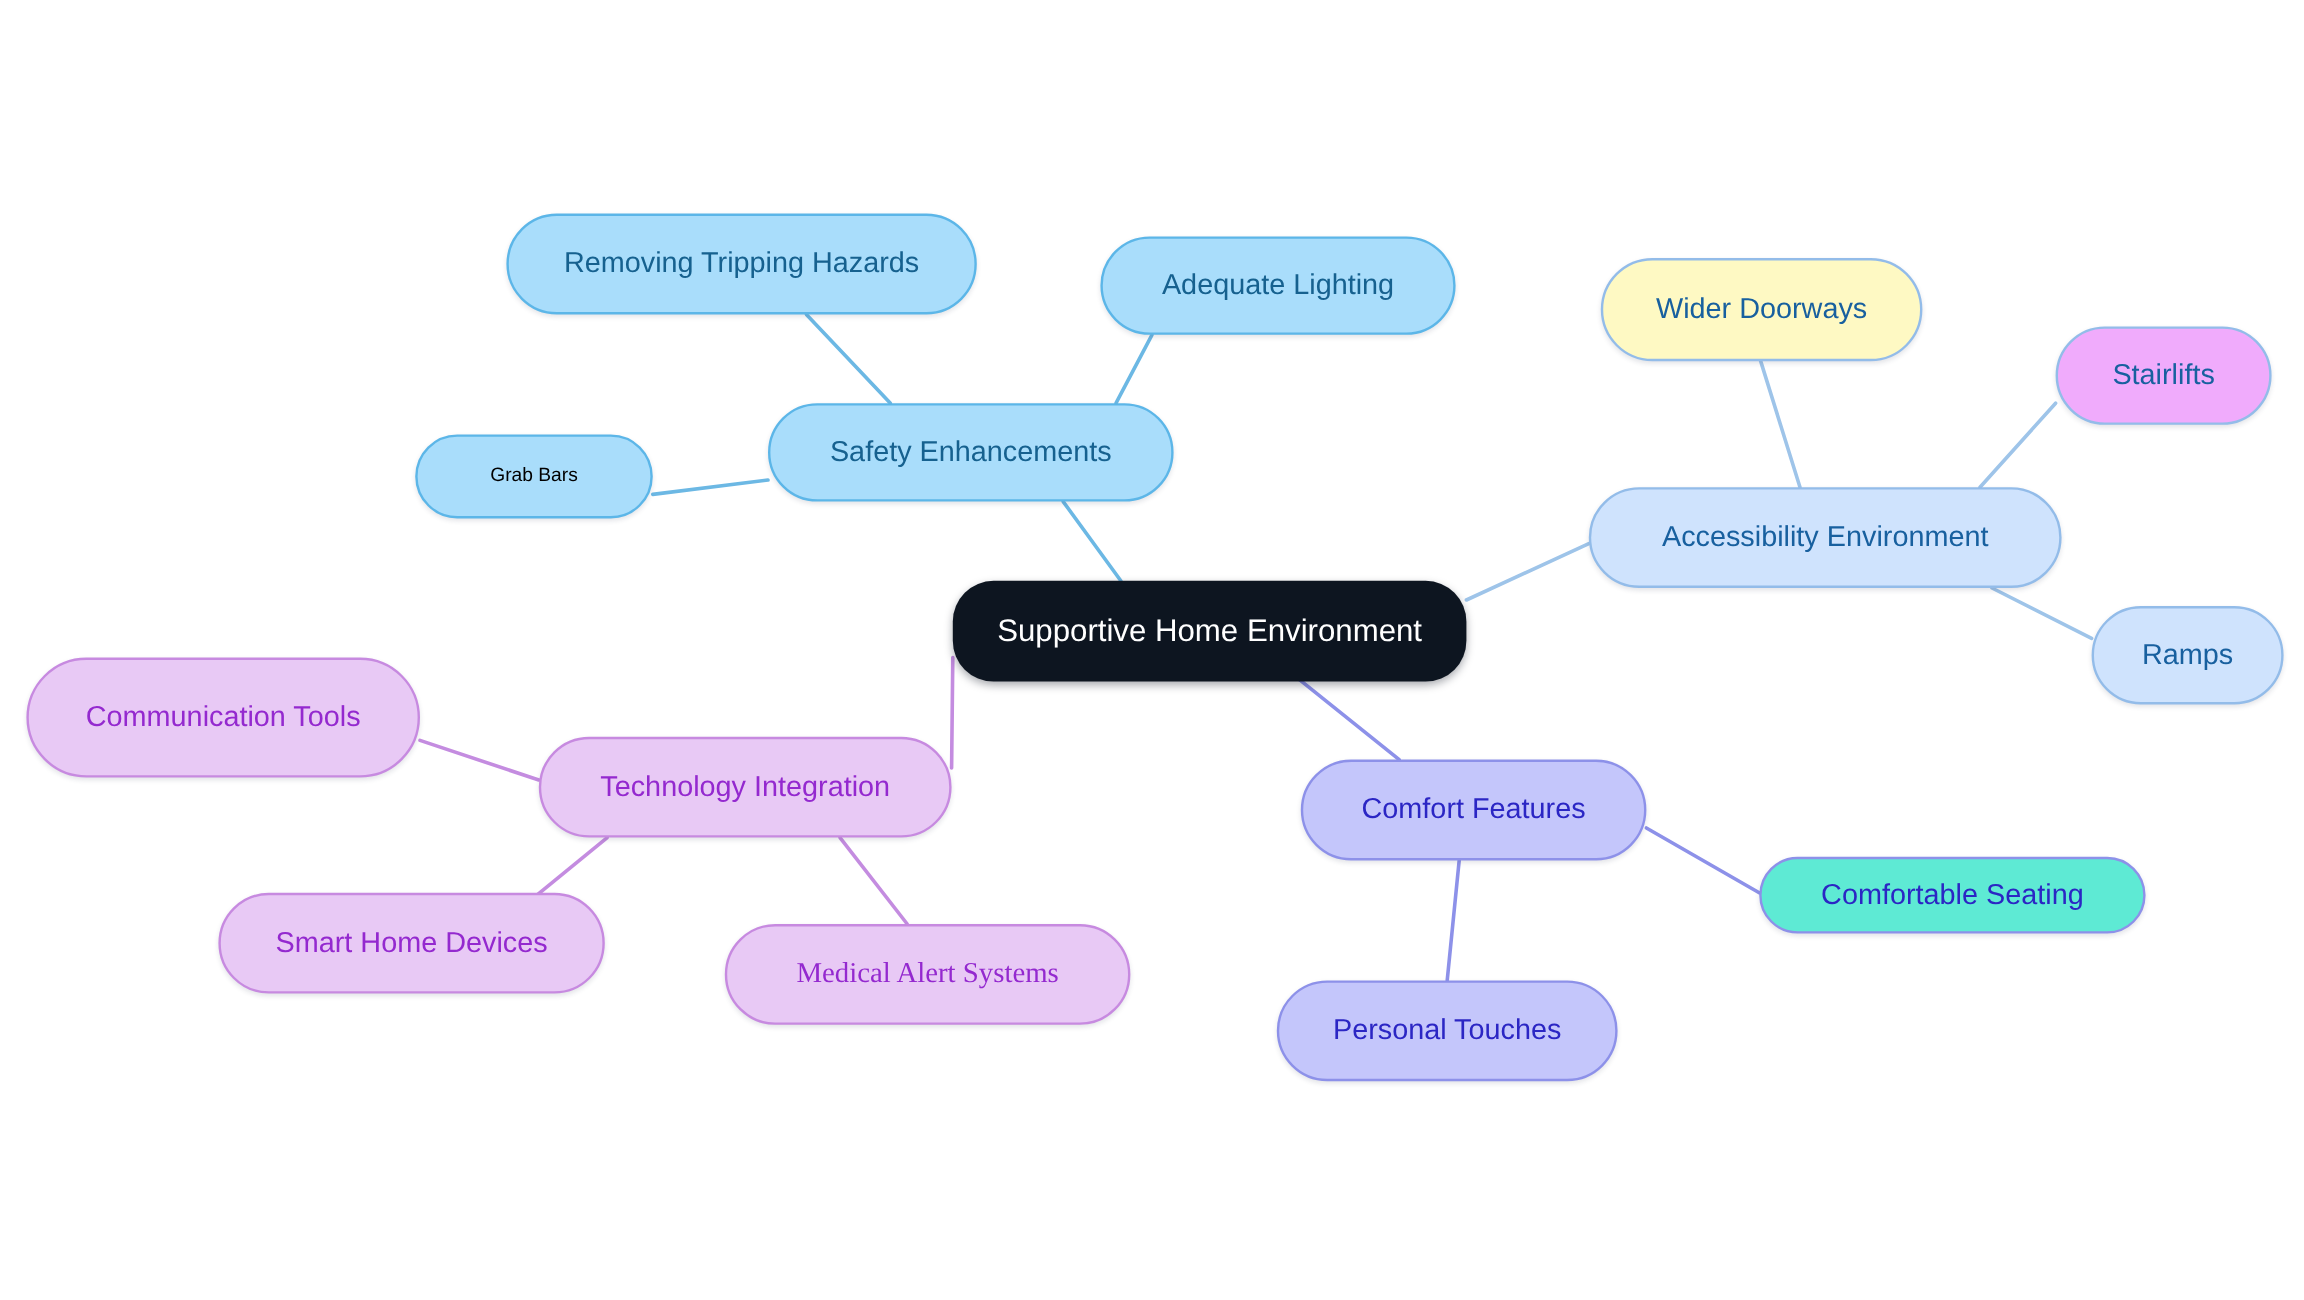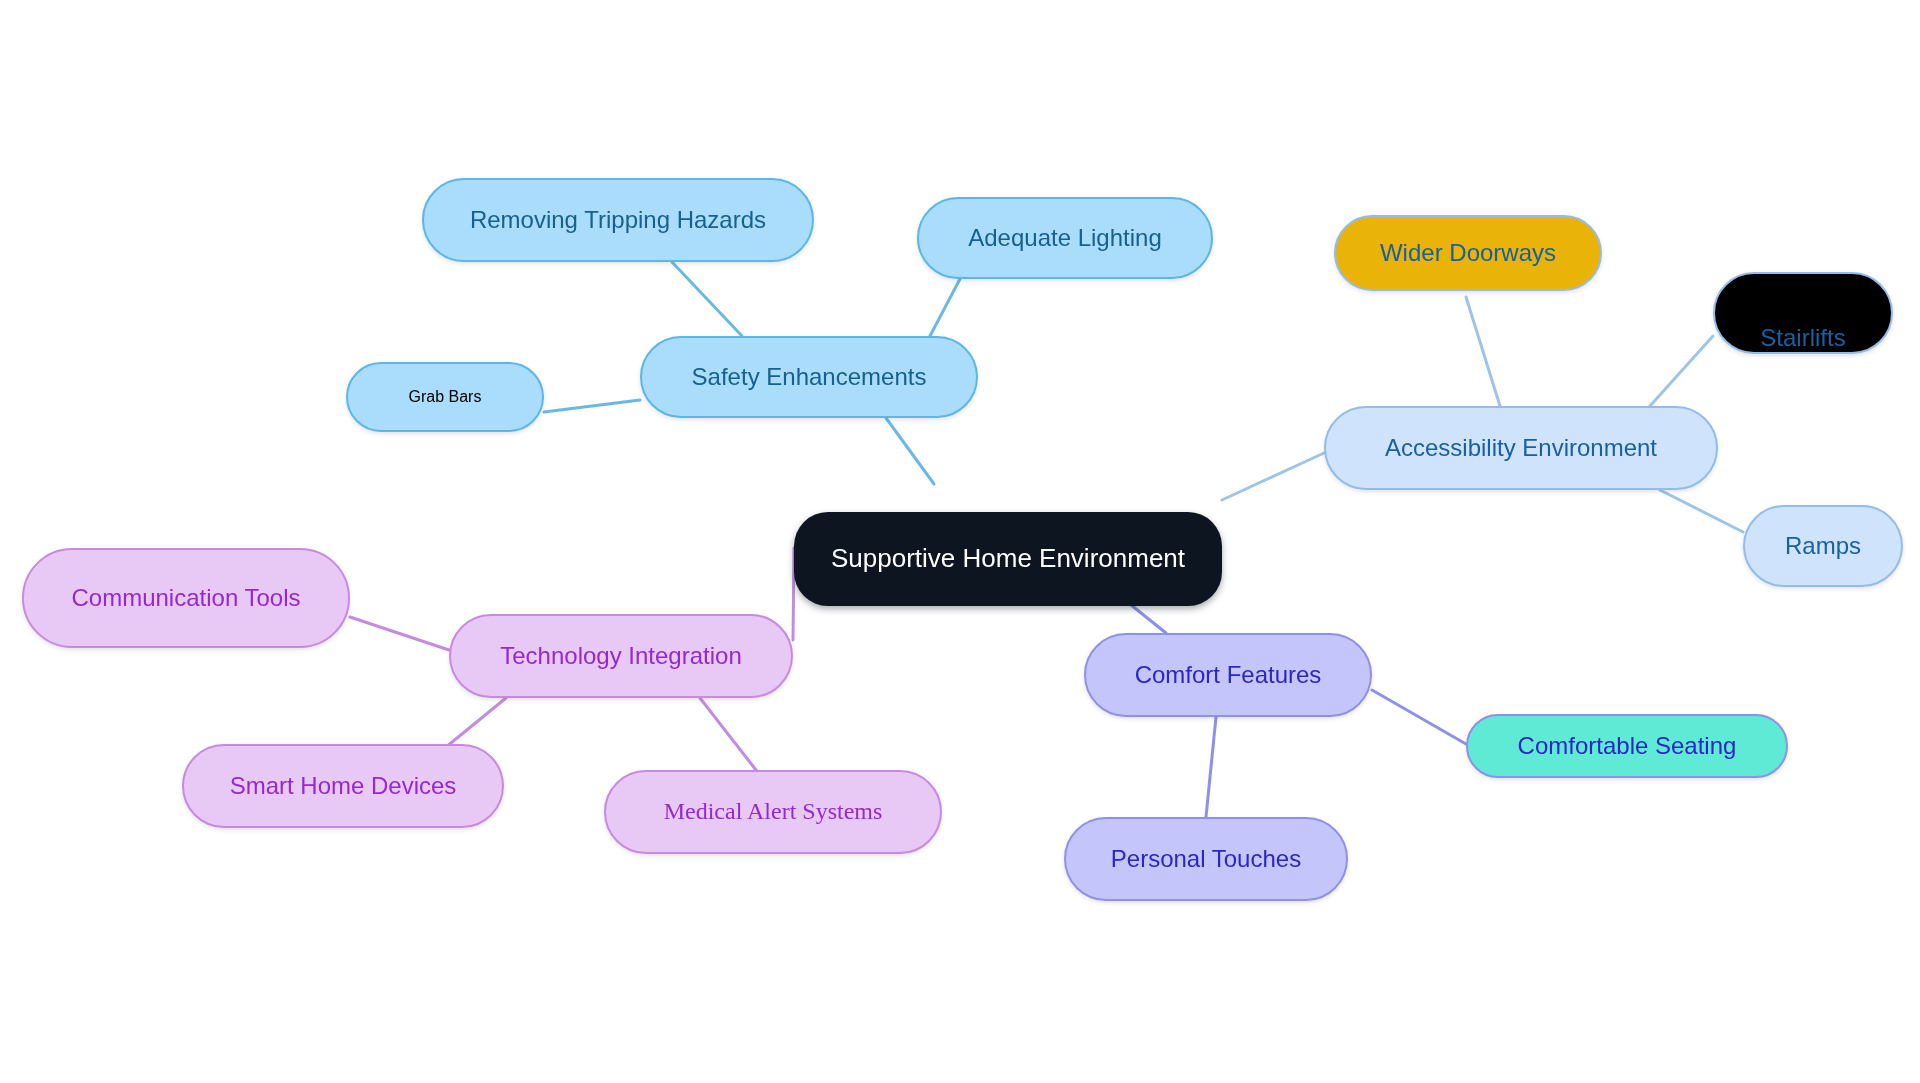--- a/index.html
+++ b/index.html
@@ -38,42 +38,42 @@
       <line x1="1660" y1="490" x2="1743" y2="532" stroke="#9ec4e9" stroke-width="3" stroke-linecap="round"></line>
       <line x1="794" y1="548" x2="793" y2="640" stroke="#c48ce0" stroke-width="3" stroke-linecap="round"></line>
       <line x1="449" y1="650" x2="350" y2="617" stroke="#c48ce0" stroke-width="3" stroke-linecap="round"></line>
       <line x1="506" y1="698" x2="440" y2="752" stroke="#c48ce0" stroke-width="3" stroke-linecap="round"></line>
       <line x1="700" y1="698" x2="756" y2="770" stroke="#c48ce0" stroke-width="3" stroke-linecap="round"></line>
       <line x1="1060" y1="548" x2="1166" y2="633" stroke="#8d91e9" stroke-width="3" stroke-linecap="round"></line>
       <line x1="1372" y1="690" x2="1466" y2="744" stroke="#8d91e9" stroke-width="3" stroke-linecap="round"></line>
       <line x1="1216" y1="717" x2="1206" y2="817" stroke="#8d91e9" stroke-width="3" stroke-linecap="round"></line>
     </svg>
   <div id="nodes">
-      <div class="node root" style="left: 794px; top: 484px; width: 428px; height: 94px; background: rgb(13, 21, 32); color: rgb(255, 255, 255); font-size: 26px; margin-top: 28px;">
+      <div class="node root" style="left: 794px; top: 484px; width: 428px; height: 84px; background: rgb(13, 21, 32); color: rgb(255, 255, 255); font-size: 26px;">
         <span class="lbl">Supportive Home Environment</span>
       </div>
       <div class="node branch" style="left: 640px; top: 336px; width: 338px; height: 82px; background: rgb(169, 221, 251); border-color: rgb(92, 182, 232); color: rgb(22, 97, 143); font-size: 24px;">
         <span class="lbl">Safety Enhancements</span>
       </div>
       <div class="node leaf" style="left: 422px; top: 178px; width: 392px; height: 84px; background: rgb(169, 221, 251); border-color: rgb(92, 182, 232); color: rgb(22, 97, 143); font-size: 24px;">
         <span class="lbl">Removing Tripping Hazards</span>
       </div>
       <div class="node leaf" style="left: 917px; top: 197px; width: 296px; height: 82px; background: rgb(169, 221, 251); border-color: rgb(92, 182, 232); color: rgb(22, 97, 143); font-size: 24px;">
         <span class="lbl">Adequate Lighting</span>
       </div>
       <div class="node leaf" style="left: 346px; top: 362px; width: 198px; height: 70px; background: rgb(169, 221, 251); border-color: rgb(92, 182, 232); color: #000000; font-size: 16px;">
         <span class="lbl">Grab Bars</span>
       </div>
       <div class="node branch" style="left: 1324px; top: 406px; width: 394px; height: 84px; background: rgb(207, 227, 253); border-color: rgb(147, 188, 233); color: rgb(24, 96, 159); font-size: 24px;">
         <span class="lbl">Accessibility Environment</span>
       </div>
-      <div class="node leaf" style="left: 1334px; top: 215px; width: 268px; height: 76px; background: #eab308; border-color: rgb(147, 188, 233); color: rgb(24, 96, 159); font-size: 24px;">
+      <div class="node leaf" style="left: 1334px; top: 215px; width: 268px; height: 86px; background: #fef9c3; border-color: rgb(147, 188, 233); color: rgb(24, 96, 159); font-size: 24px;">
         <span class="lbl">Wider Doorways</span>
       </div>
-      <div class="node leaf" style="left: 1713px; top: 272px; width: 180px; height: 82px; background: #000000; border-color: rgb(147, 188, 233); color: rgb(24, 96, 159); font-size: 24px; align-items: flex-end;">
+      <div class="node leaf" style="left: 1713px; top: 272px; width: 180px; height: 82px; background: #f0abfc; border-color: rgb(147, 188, 233); color: rgb(24, 96, 159); font-size: 24px;">
         <span class="lbl">Stairlifts</span>
       </div>
       <div class="node leaf" style="left: 1743px; top: 505px; width: 160px; height: 82px; background: rgb(207, 227, 253); border-color: rgb(147, 188, 233); color: rgb(24, 96, 159); font-size: 24px;">
         <span class="lbl">Ramps</span>
       </div>
       <div class="node branch" style="left: 449px; top: 614px; width: 344px; height: 84px; background: rgb(232, 201, 245); border-color: rgb(199, 138, 224); color: rgb(148, 41, 207); font-size: 24px;">
         <span class="lbl">Technology Integration</span>
       </div>
       <div class="node leaf" style="left: 22px; top: 548px; width: 328px; height: 100px; background: rgb(232, 201, 245); border-color: rgb(199, 138, 224); color: rgb(148, 41, 207); font-size: 24px;">
         <span class="lbl">Communication Tools</span>

